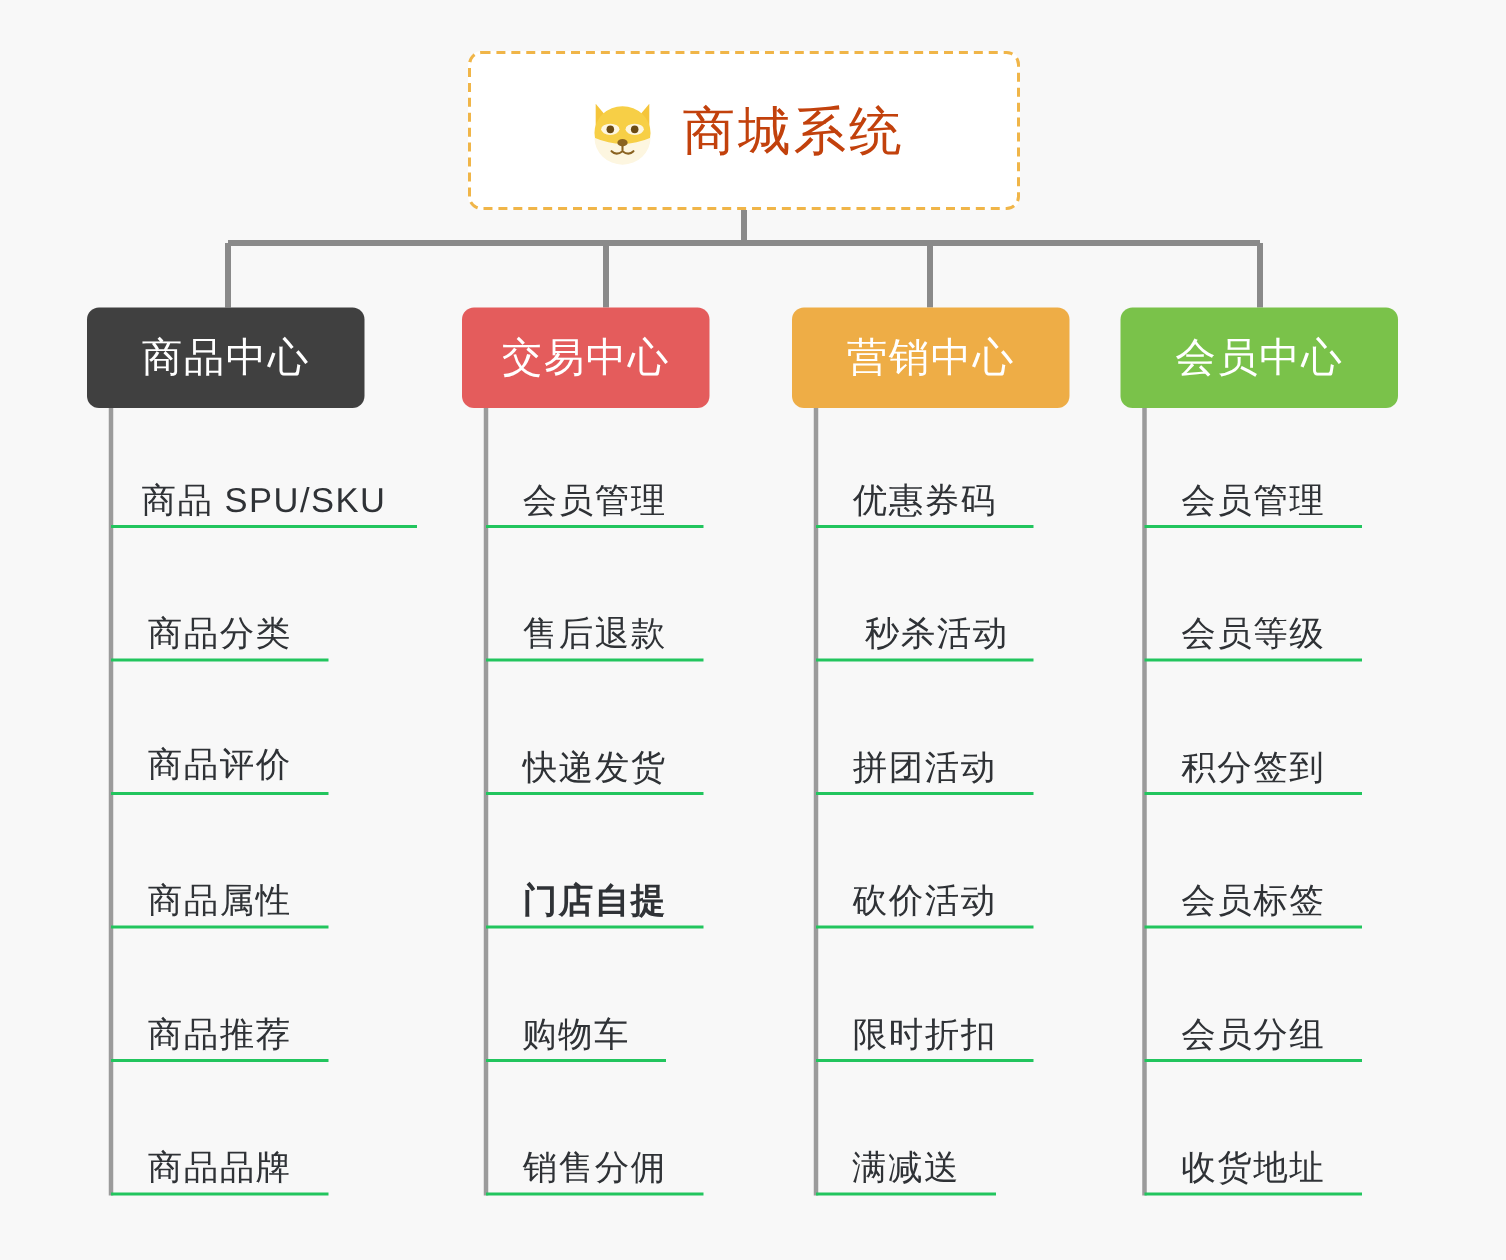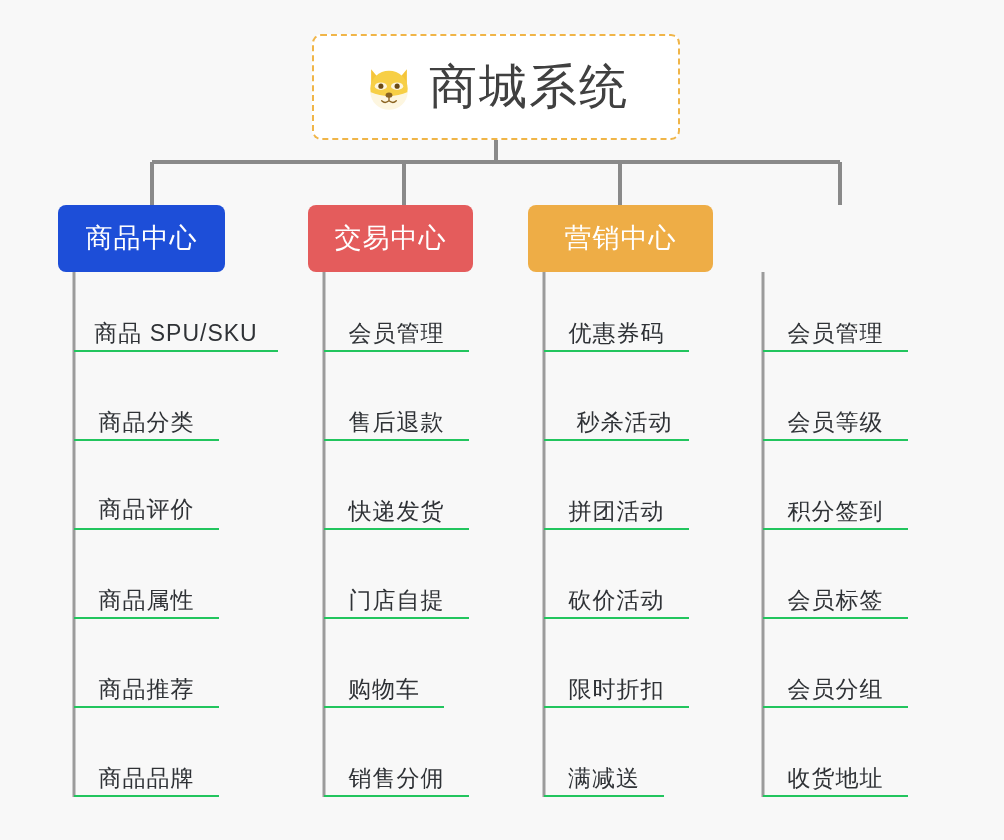--- a/index.html
+++ b/index.html
@@ -44,22 +44,22 @@
     justify-content: center;
     gap: 14px;
   }
   .root-emoji {
     width: 52px;
     height: 52px;
     flex: 0 0 auto;
     display: block;
   }
   .root-title {
-    font-size: 48px;
-    color: #404040;
+    font-size: 35px;
+    color: #c2410c;
     letter-spacing: 2px;
     line-height: 1;
     white-space: nowrap;
   }
 
   
   .cat-box {
     position: absolute;
     top: 205px;
     height: 67px;
@@ -123,21 +123,21 @@
       <ellipse cx="22" cy="31" rx="7.5" ry="4.6" fill="#fdf6e0"></ellipse>
       <ellipse cx="42" cy="31" rx="7.5" ry="4.6" fill="#fdf6e0"></ellipse>
       <ellipse cx="22" cy="31" rx="3.1" ry="3.2" fill="#6b4a14"></ellipse>
       <ellipse cx="42" cy="31" rx="3.1" ry="3.2" fill="#6b4a14"></ellipse>
       <ellipse cx="32" cy="42" rx="4.2" ry="3.1" fill="#8a6321"></ellipse>
       <path d="M32 45 L32 49 M32 49 q-5 4 -9 0 M32 49 q5 4 9 0" stroke="#8a6321" stroke-width="1.7" fill="none" stroke-linecap="round"></path>
     </svg>
     <div class="root-title">商城系统</div>
   </div>
 
-<div class="cat-box" style="left: 58px; width: 167px; background: #1d4ed8;">
+<div class="cat-box" style="left: 58px; width: 185px; background: #404040;">
       <div class="cat-label">商品中心</div>
     </div>
     <div class="leaf" style="left: 74px; width: 204px; top: 300px;">
       <span class="leaf-label">商品 SPU/SKU</span>
     </div>
     <div class="leaf" style="left: 74px; width: 145px; top: 389px;">
       <span class="leaf-label">商品分类</span>
     </div>
     <div class="leaf" style="left: 74px; width: 145px; top: 478px; font-family: Liberation Mono, monospace;">
       <span class="leaf-label">商品评价</span>
@@ -156,21 +156,21 @@
     </div>
     <div class="leaf" style="left: 324px; width: 145px; top: 300px;">
       <span class="leaf-label">会员管理</span>
     </div>
     <div class="leaf" style="left: 324px; width: 145px; top: 389px;">
       <span class="leaf-label">售后退款</span>
     </div>
     <div class="leaf" style="left: 324px; width: 145px; top: 478px;">
       <span class="leaf-label">快递发货</span>
     </div>
-    <div class="leaf" style="left: 324px; width: 145px; top: 567px;">
+    <div class="leaf" style="left: 324px; width: 145px; top: 567px; font-weight: bold;">
       <span class="leaf-label">门店自提</span>
     </div>
     <div class="leaf" style="left: 324px; width: 120px; top: 656px;">
       <span class="leaf-label">购物车</span>
     </div>
     <div class="leaf" style="left: 324px; width: 145px; top: 745px;">
       <span class="leaf-label">销售分佣</span>
     </div>
     <div class="cat-box" style="left: 528px; width: 185px; background: rgb(238, 173, 70);">
       <div class="cat-label">营销中心</div>
@@ -186,20 +186,23 @@
     </div>
     <div class="leaf" style="left: 544px; width: 145px; top: 567px;">
       <span class="leaf-label">砍价活动</span>
     </div>
     <div class="leaf" style="left: 544px; width: 145px; top: 656px;">
       <span class="leaf-label">限时折扣</span>
     </div>
     <div class="leaf" style="left: 544px; width: 120px; top: 745px;">
       <span class="leaf-label">满减送</span>
     </div>
+    <div class="cat-box" style="left: 747px; width: 185px; background: rgb(122, 194, 74);">
+      <div class="cat-label">会员中心</div>
+    </div>
     <div class="leaf" style="left: 763px; width: 145px; top: 300px;">
       <span class="leaf-label">会员管理</span>
     </div>
     <div class="leaf" style="left: 763px; width: 145px; top: 389px;">
       <span class="leaf-label">会员等级</span>
     </div>
     <div class="leaf" style="left: 763px; width: 145px; top: 478px;">
       <span class="leaf-label">积分签到</span>
     </div>
     <div class="leaf" style="left: 763px; width: 145px; top: 567px;">

